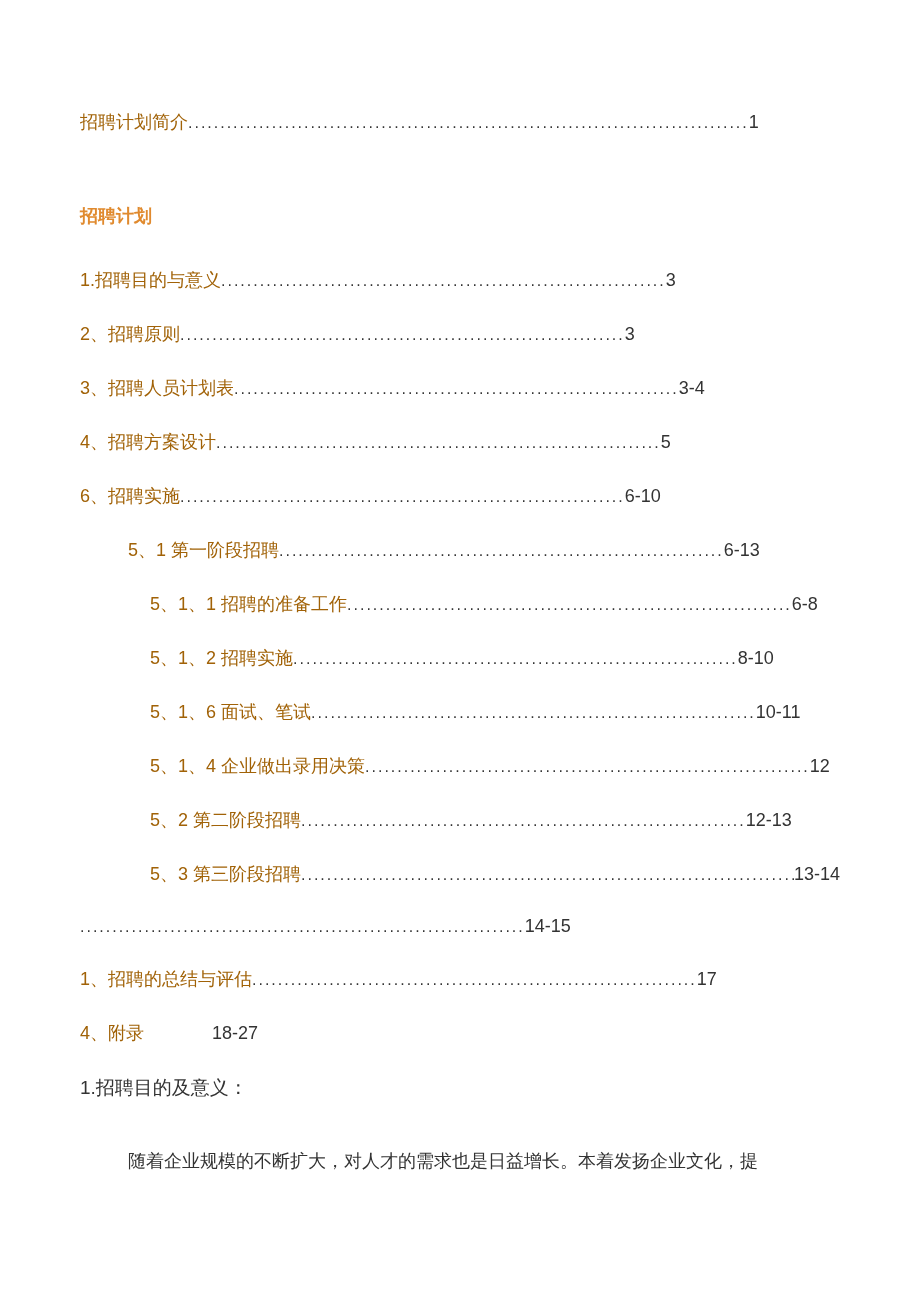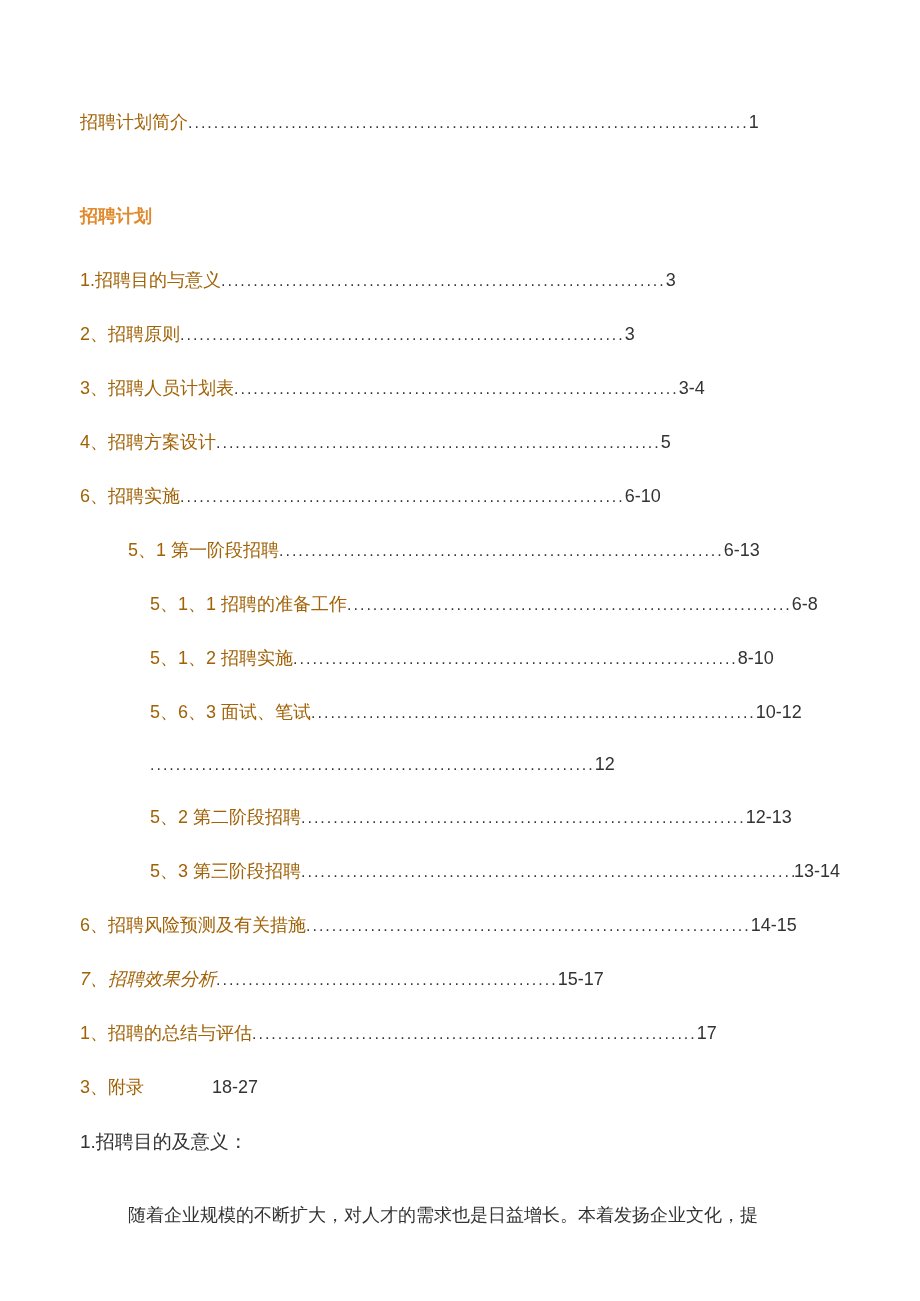--- a/index.html
+++ b/index.html
@@ -104,54 +104,49 @@
       <span class="toc-label">5、1、1 招聘的准备工作</span>
       <span class="toc-dots">.....................................................................</span>
       <span class="toc-page">6-8</span>
     </div>
     <div class="toc-line indent-2">
       <span class="toc-label">5、1、2 招聘实施 </span>
       <span class="toc-dots">.....................................................................</span>
       <span class="toc-page">8-10</span>
     </div>
     <div class="toc-line indent-2">
-      <span class="toc-label">5、6、3 面试、笔试 </span>
+      <span class="toc-label">5、1、6 面试、笔试 </span>
       <span class="toc-dots">.....................................................................</span>
-      <span class="toc-page">10-12</span>
+      <span class="toc-page">10-11</span>
     </div>
     <div class="toc-line indent-2">
+      <span class="toc-label">5、1、4 企业做出录用决策</span>
       <span class="toc-dots">.....................................................................</span>
       <span class="toc-page">12</span>
     </div>
     <div class="toc-line indent-2">
       <span class="toc-label">5、2 第二阶段招聘</span>
       <span class="toc-dots">.....................................................................</span>
       <span class="toc-page">12-13</span>
     </div>
     <div class="toc-line indent-2">
       <span class="toc-label">5、3 第三阶段招聘</span>
       <span class="toc-dots">...............................................................................</span>
       <span class="toc-page">13-14</span>
     </div>
     <div class="toc-line">
-      <span class="toc-label">6、招聘风险预测及有关措施</span>
       <span class="toc-dots">.....................................................................</span>
       <span class="toc-page">14-15</span>
-    </div>
-    <div class="toc-line">
-      <span class="toc-label"><span class="italic">7、招聘效果分析</span></span>
-      <span class="toc-dots">.....................................................</span>
-      <span class="toc-page">15-17</span>
     </div>
     <div class="toc-line">
       <span class="toc-label">1、招聘的总结与评估</span>
       <span class="toc-dots">.....................................................................</span>
       <span class="toc-page">17</span>
     </div>
     <div class="toc-line no-dots">
-      <span class="toc-label">3、附录</span>
+      <span class="toc-label">4、附录</span>
       <span class="toc-page">18-27</span>
     </div>
   </div>
 
 <div class="body-heading">1.招聘目的及意义：</div>
 
 <div class="body-para">随着企业规模的不断扩大，对人才的需求也是日益增长。本着发扬企业文化，提</div>
 
 </body></html>

